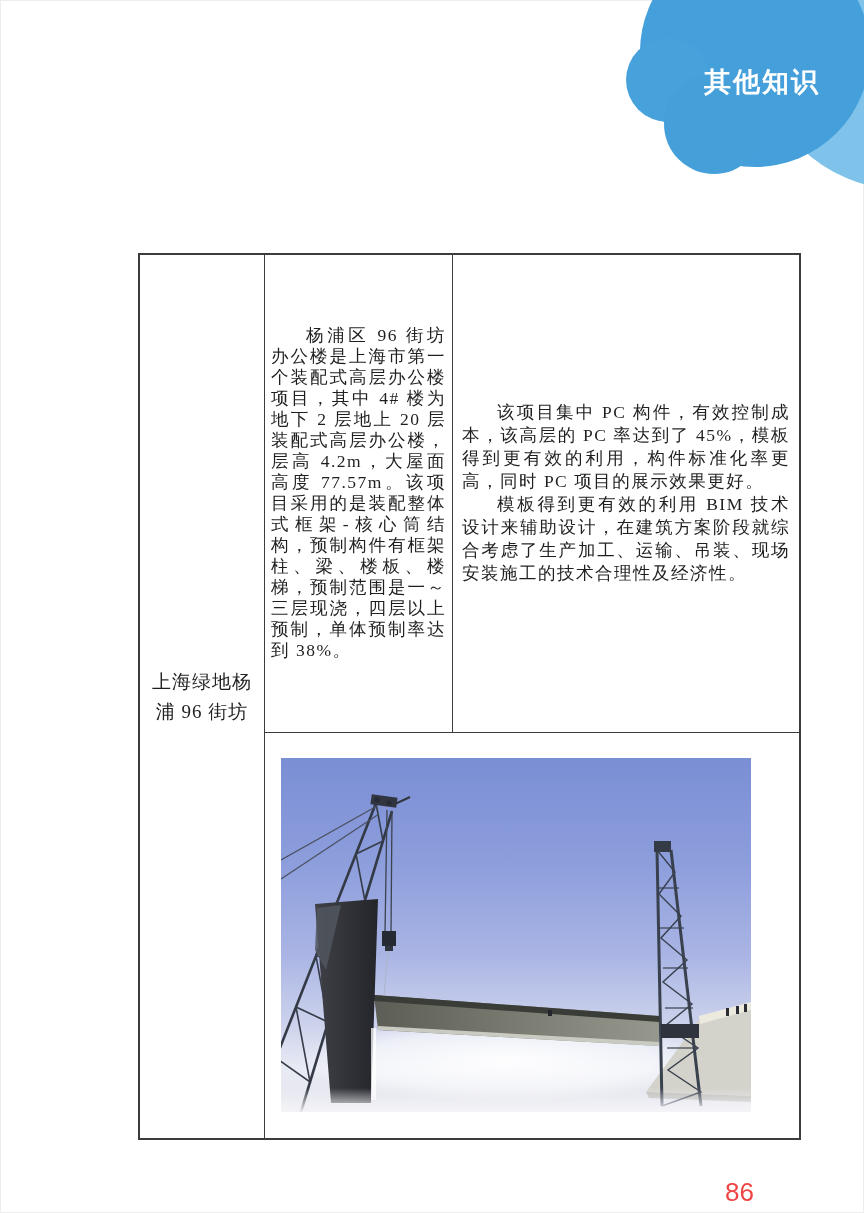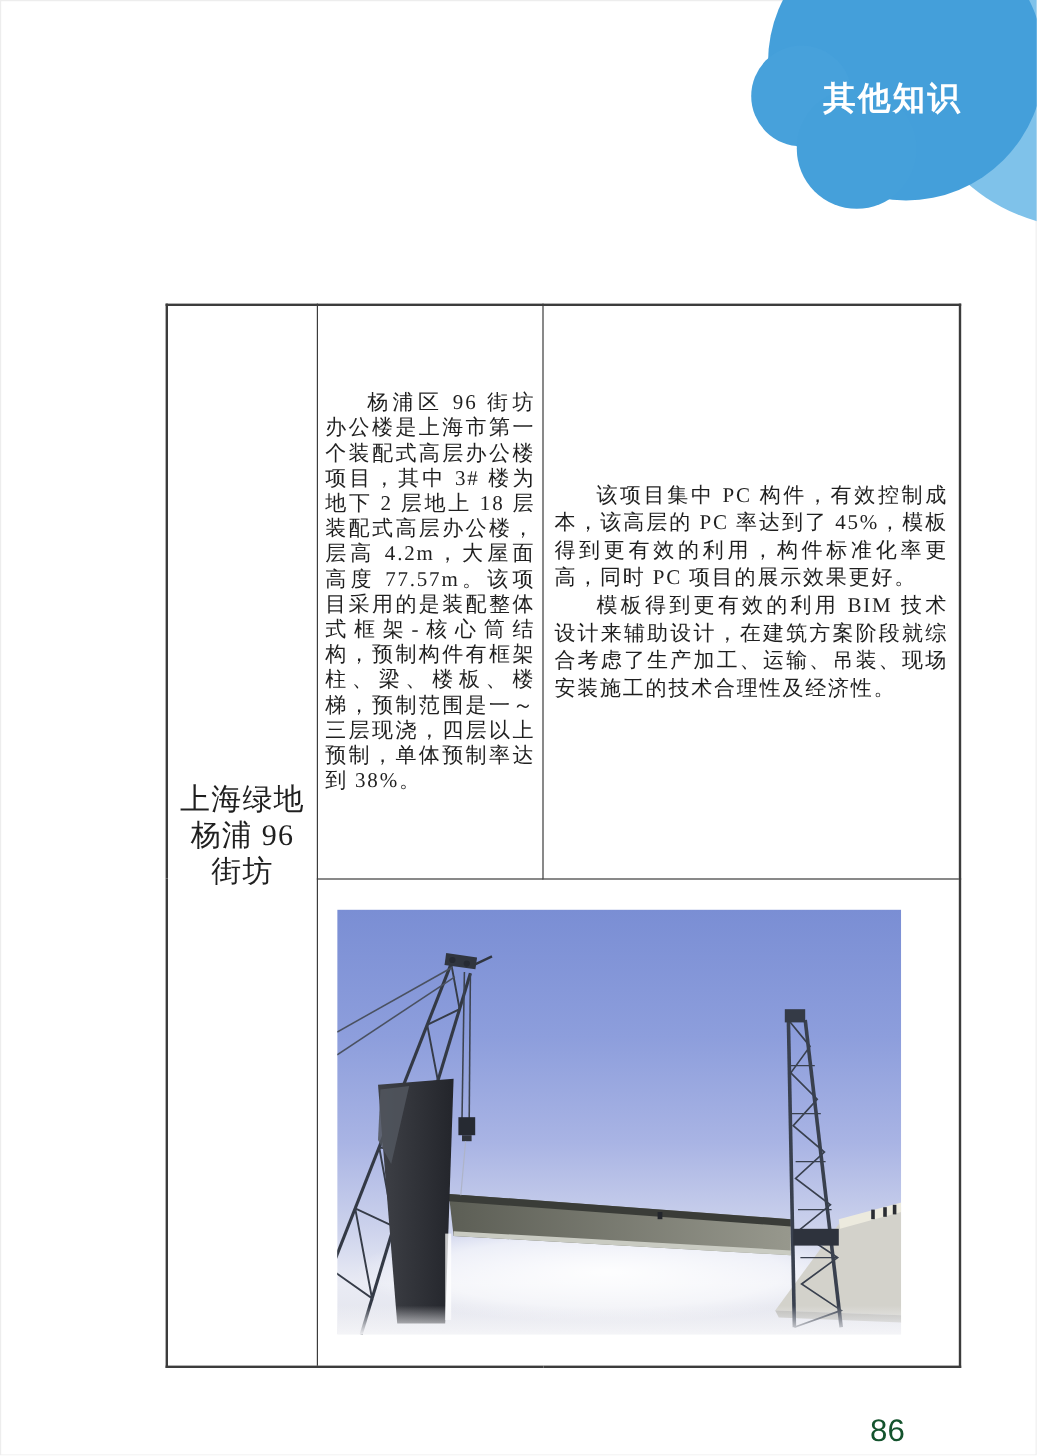--- a/index.html
+++ b/index.html
@@ -8,34 +8,34 @@
     overflow:hidden;font-family:"Liberation Serif","DejaVu Serif",serif;
     box-shadow:inset 0 0 0 1px #ededed;
   }
   
   .badge-circle{position:absolute;border-radius:50%;}
   .badge-light{left:755px;top:-110px;width:300px;height:300px;background:#7fc2ea;}
   .badge-main {left:640px;top:-63px;width:230px;height:230px;background:#449fda;}
   .badge-bulge-left{left:626px;top:38px;width:84px;height:84px;background:#47a1db;}
   .badge-bulge-bottom{left:664px;top:74px;width:100px;height:100px;background:#45a0da;}
   .badge-label{
-    position:absolute;left:686px;top:66px;width:134px;text-align:left;
+    position:absolute;left:686px;top:66px;width:134px;text-align:right;
     font-family:"Liberation Sans","DejaVu Sans",sans-serif;
     font-weight:bold;font-size:27px;line-height:32px;color:#ffffff;letter-spacing:2px;
   }
   
   .doc-table{
     position:absolute;left:138px;top:253px;width:617px;
     border-collapse:collapse;table-layout:fixed;
     border:2px solid #3c3c3c;
   }
   .doc-table td{border:1.6px solid #3c3c3c;color:#1f1f1f;}
   td.row-header{
     width:114px;text-align:center;vertical-align:middle;
-    font-size:25px;line-height:30px;letter-spacing:1px;padding:4px 5px;
+    font-size:19px;line-height:30px;letter-spacing:1px;padding:4px 5px;
   }
   td.overview{
     width:175px;vertical-align:middle;padding:0 6px;
   }
   td.overview p{
     margin:0;font-size:17.5px;line-height:21px;letter-spacing:1.5px;
     text-align:justify;text-indent:2em;
   }
   td.analysis{
     width:328px;vertical-align:middle;padding:0 9px;
@@ -43,21 +43,21 @@
   td.analysis p{
     margin:0;font-size:17.5px;line-height:23px;letter-spacing:1.5px;
     text-align:justify;text-indent:2em;
   }
   td.photo-cell{vertical-align:top;padding:0;}
   .photo-svg{display:block;margin:25px 0 0 16px;}
   
   .page-number{
     position:absolute;left:688px;top:1177px;width:66px;text-align:right;
     font-family:"Liberation Sans","DejaVu Sans",sans-serif;
-    font-size:26px;color:#14532d;
+    font-size:26px;color:#ef4444;
   }
 </style>
 </head>
 <body>
 
 <div class="page">
 
   <div>
     <div class="badge-circle badge-light"></div>
     <div class="badge-circle badge-main"></div>
@@ -66,21 +66,21 @@
     <div class="badge-label">其他知识</div>
   </div>
 
   <table class="doc-table">
     <tbody>
       <tr style="height:478px;">
         <td class="row-header" rowspan="2">
           <span>上海绿地杨浦 96 街坊</span>
         </td>
         <td class="overview">
-          <p>杨浦区 96 街坊办公楼是上海市第一个装配式高层办公楼项目，其中 3# 楼为地下 2 层地上 18 层装配式高层办公楼，层高 4.2m，大屋面高度 77.57m。该项目采用的是装配整体式框架-核心筒结构，预制构件有框架柱、梁、楼板、楼梯，预制范围是一～三层现浇，四层以上预制，单体预制率达到 38%。</p>
+          <p>杨浦区 96 街坊办公楼是上海市第一个装配式高层办公楼项目，其中 4# 楼为地下 2 层地上 20 层装配式高层办公楼，层高 4.2m，大屋面高度 77.57m。该项目采用的是装配整体式框架-核心筒结构，预制构件有框架柱、梁、楼板、楼梯，预制范围是一～三层现浇，四层以上预制，单体预制率达到 38%。</p>
         </td>
         <td class="analysis">
           <p>该项目集中 PC 构件，有效控制成本，该高层的 PC 率达到了 45%，模板得到更有效的利用，构件标准化率更高，同时 PC 项目的展示效果更好。</p>
           <p>模板得到更有效的利用 BIM 技术设计来辅助设计，在建筑方案阶段就综合考虑了生产加工、运输、吊装、现场安装施工的技术合理性及经济性。</p>
         </td>
       </tr>
       <tr style="height:407px;">
         <td class="photo-cell" colspan="2">
           <svg class="photo-svg" width="470" height="354" viewBox="0 0 470 354">
             <defs>

